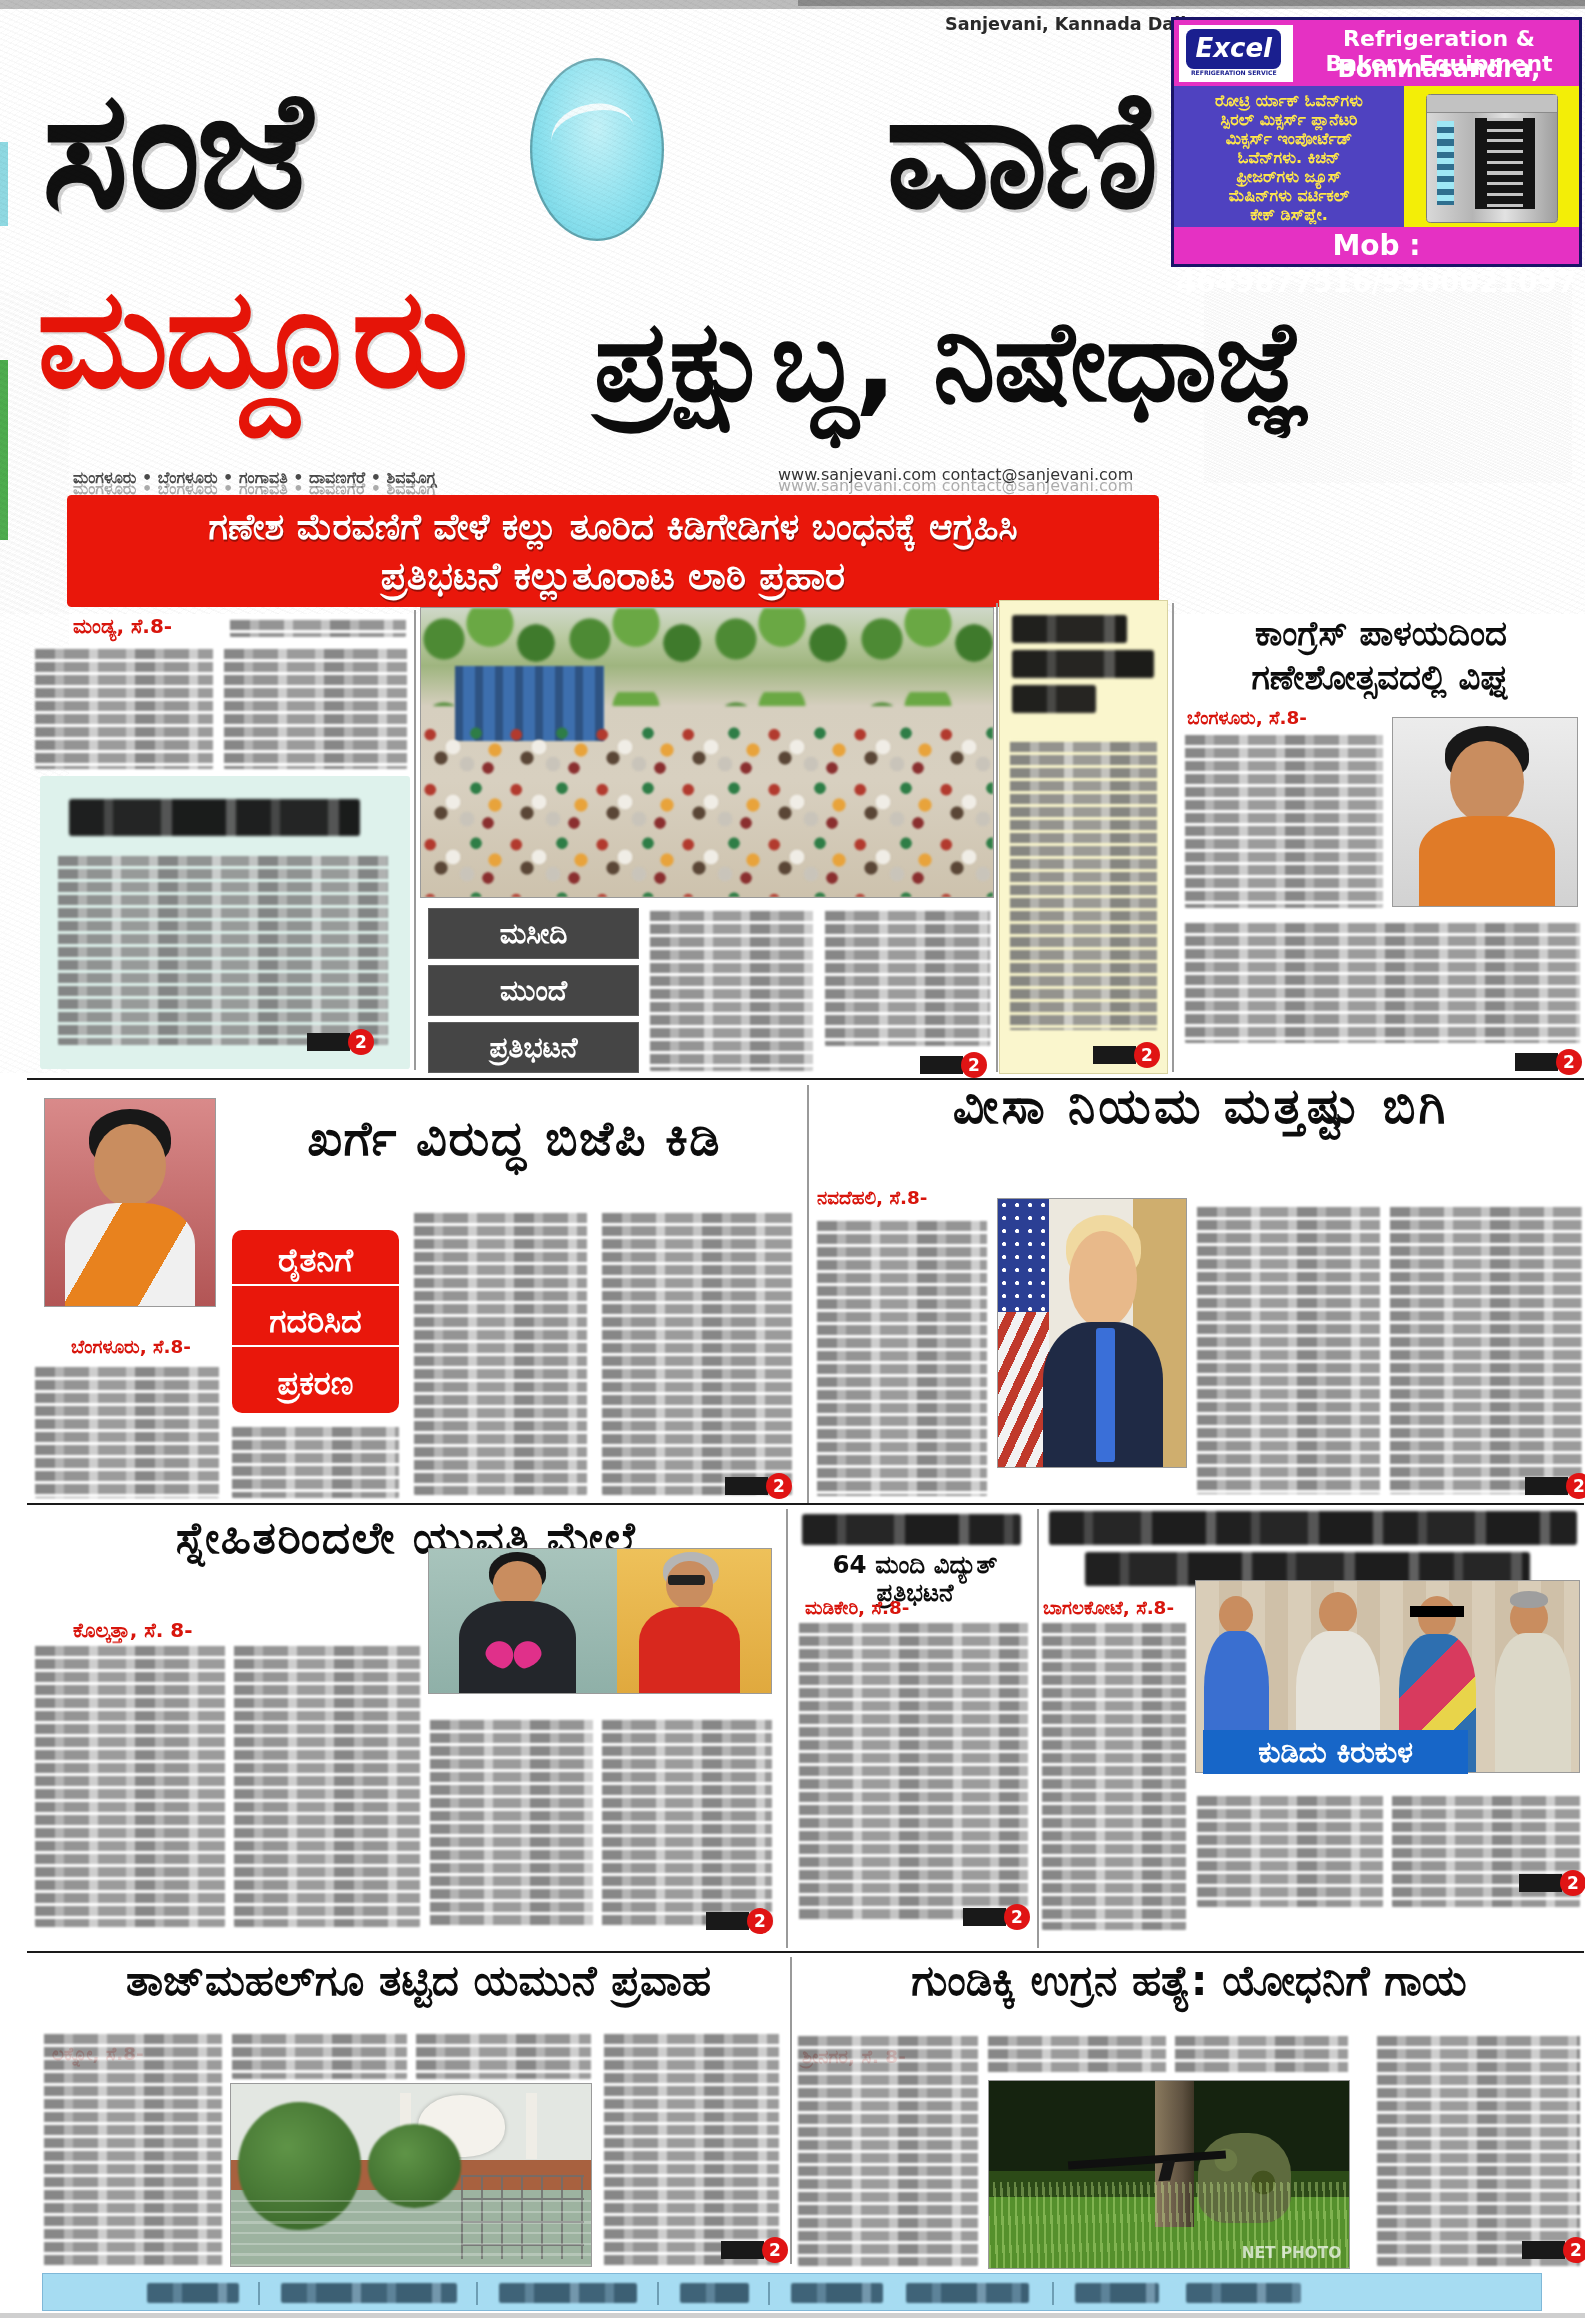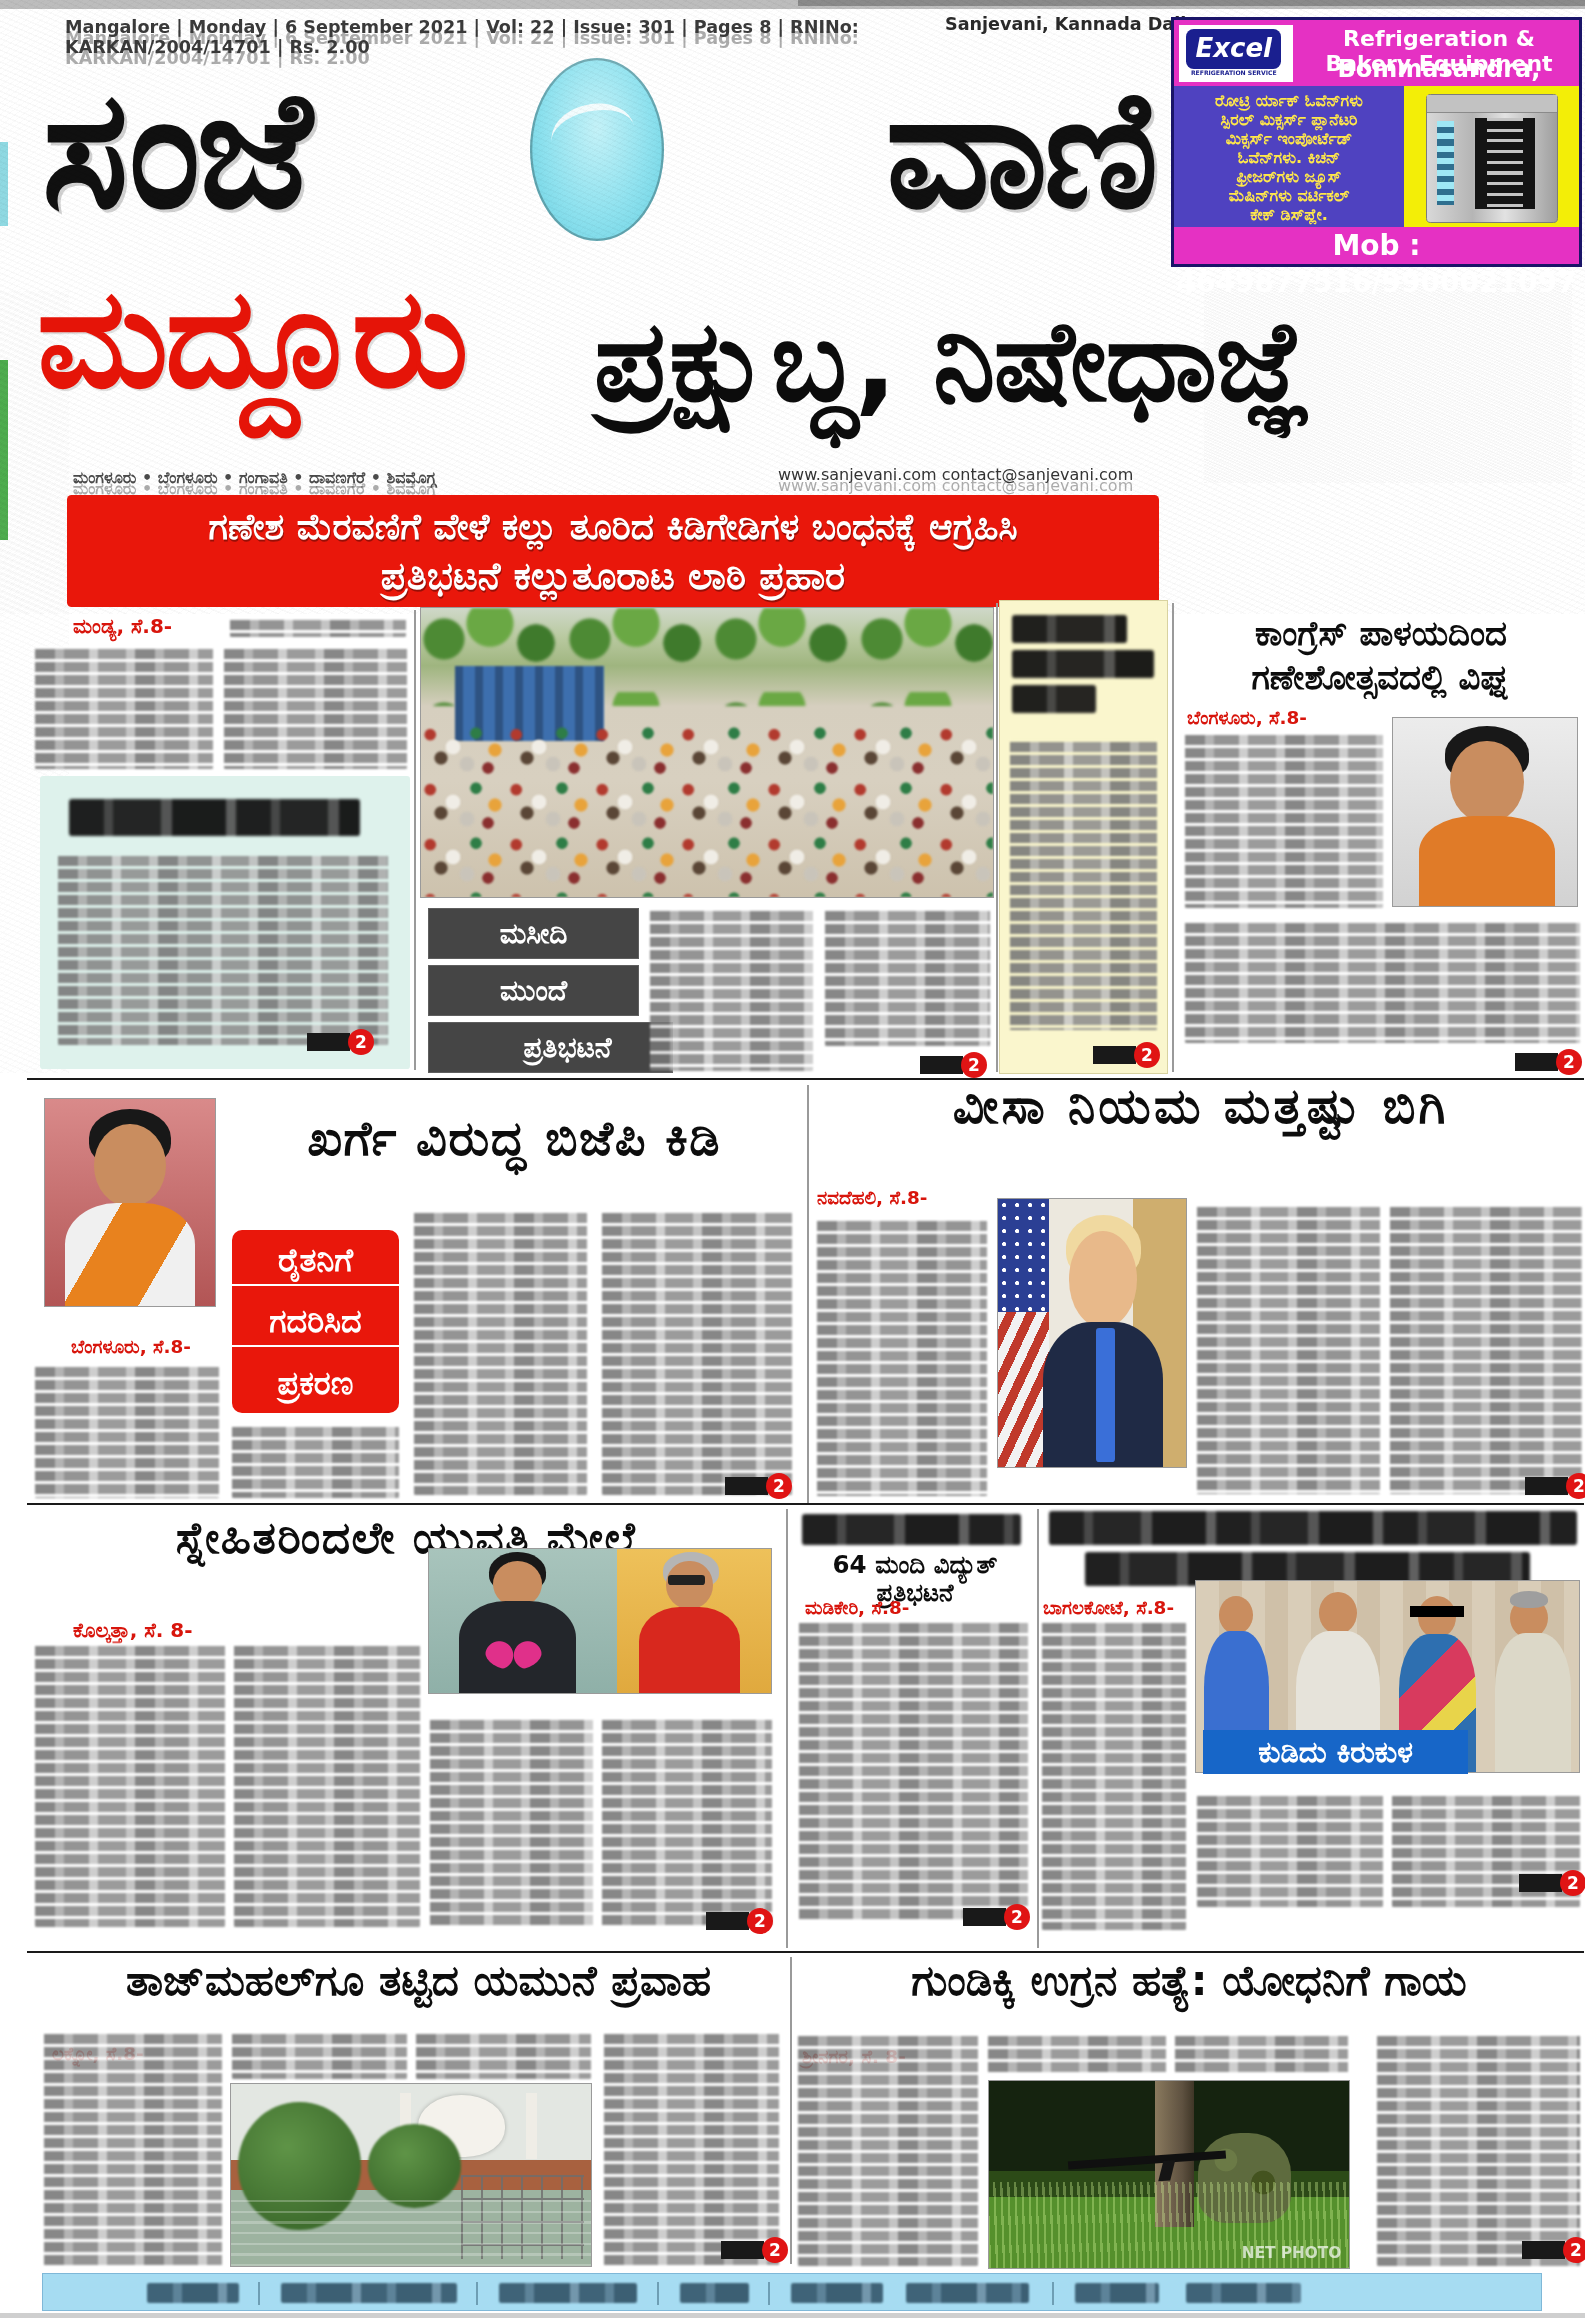--- a/index.html
+++ b/index.html
@@ -143,21 +143,20 @@
 </head>
 <body>
 
 <div class="page">
 
   <div class="abs" style="left:0;top:0;width:1585px;height:9.2px;background:#bdbdbd;"></div>
   <div class="abs" style="left:798px;top:0;width:788px;height:6.1px;background:#8a8a8a;"></div>
   <div class="abs" style="left:0;top:142px;width:7.7px;height:84px;background:#8fd9e2;"></div>
   <div class="abs" style="left:0;top:360px;width:7.7px;height:180px;background:#4fae4f;"></div>
 
-  <div class="abs ghost" style="left:65px;top:17px;width:882px;font-size:17.6px;font-weight:600;color:#3a3a3a;">Mangalore | Monday | 6 September 2021 | Vol: 22 | Issue: 301 | Pages 8 | RNINo: KARKAN/2004/14701 | Rs. 2.00</div>
   <div class="abs" style="left:945px;top:14px;font-size:17.6px;font-weight:bold;color:#2a2a2a;">Sanjevani, Kannada Daily</div>
 
   <div class="mast-title">
     <span class="mast-word">ಸಂಜೆ</span>
     <span class="drop"></span>
     <span class="mast-word">ವಾಣಿ</span>
   </div>
   <div class="noise" style="left:0;top:0;width:1585px;height:614px;opacity:.5;"></div>
   <div class="noise" style="left:0;top:291px;width:69px;height:782px;opacity:.4;"></div>
   <div class="noise" style="left:1204px;top:284px;width:368px;height:199px;opacity:.55;"></div>
@@ -221,21 +220,21 @@
   </div>
 
   <div class="photo ph-protest" style="left:420px;top:607px;width:574px;height:291px;">
     <div class="trees"></div>
     <div class="shed"></div>
     <div class="crowd"></div>
   </div>
 
   <div class="capstack" style="left:428px;top:908px;width:209px;height:49px;">ಮಸೀದಿ</div>
   <div class="capstack" style="left:428px;top:965px;width:209px;height:49px;">ಮುಂದೆ</div>
-  <div class="capstack" style="left:428px;top:1022px;width:209px;height:49px;padding-left:34px;">ಪ್ರತಿಭಟನೆ</div>
+  <div class="capstack" style="left:428px;top:1022px;width:209px;height:49px;">ಪ್ರತಿಭಟನೆ</div>
 
   <div class="bt" style="left:650px;top:908px;width:163px;height:163px;"></div>
   <div class="bt" style="left:825px;top:908px;width:165px;height:138px;"></div>
   <div class="pm" style="left:920px;top:1052px;">
     <span class="bar"></span>
     <span class="cir">2</span>
   </div>
 
   <div class="yellowbox">
     <div class="bh1" style="left:12.3px;top:14px;width:115px;height:28px;"></div>

